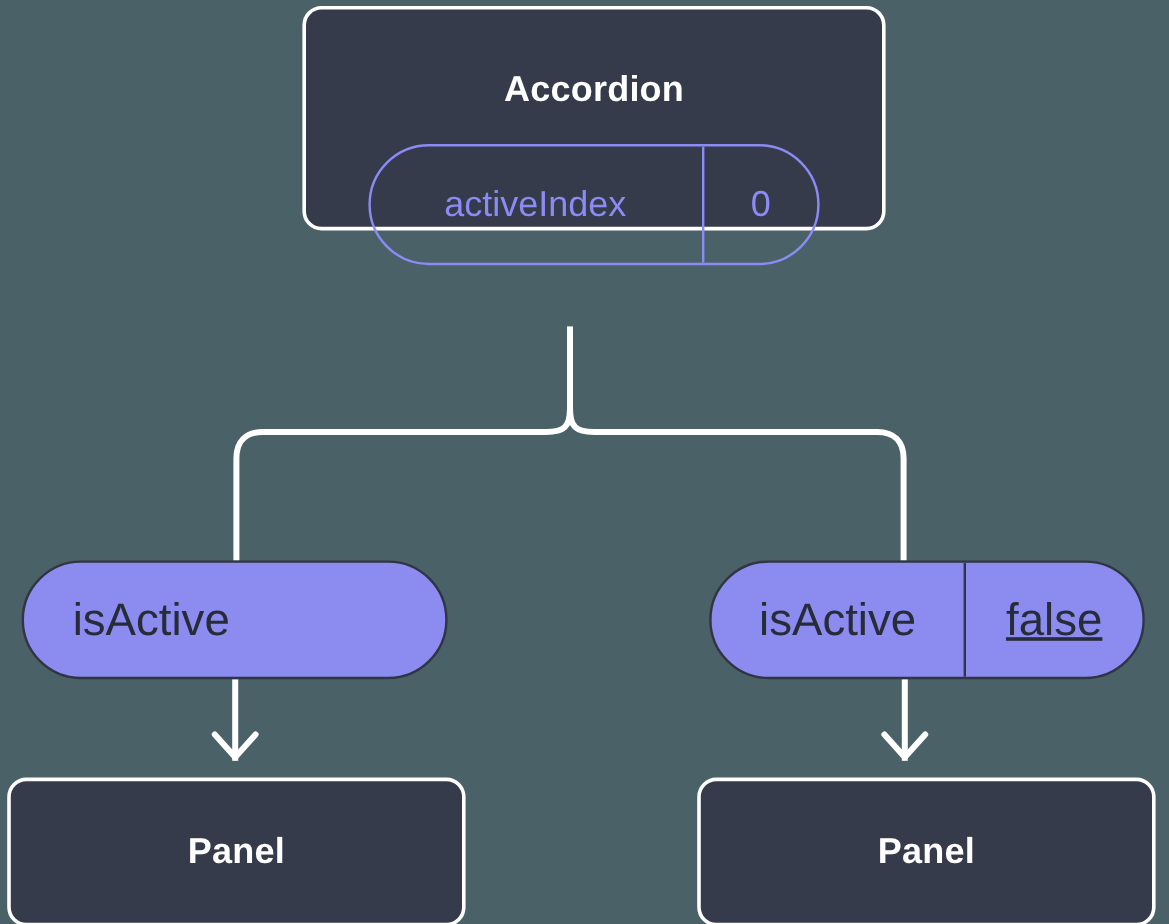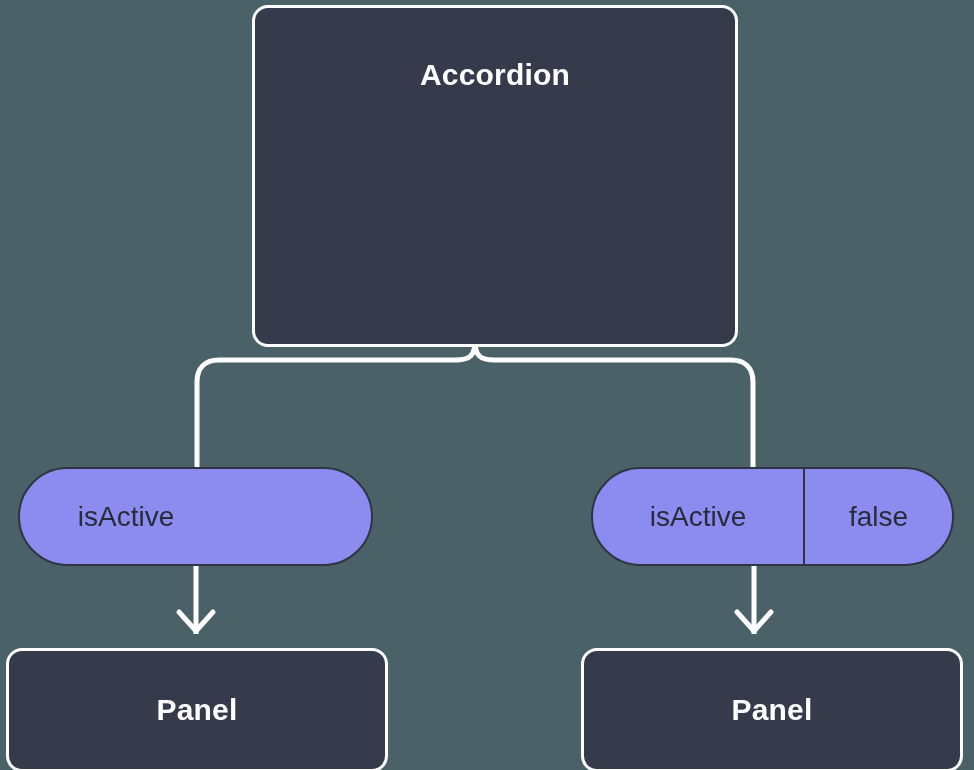--- a/index.html
+++ b/index.html
@@ -48,21 +48,21 @@
     letter-spacing: 0.2px;
     line-height: 1;
     white-space: nowrap;
   }
 
   
   #accordion-box {
     left: 252px;
     top: 5px;
     width: 486px;
-    height: 342px;
+    height: 187px;
     justify-content: flex-start;
   }
   #accordion-box .node-title {
     margin-top: 52px;
   }
 
   
   .panel-box {
     top: 648px;
     width: 382px;
@@ -116,33 +116,33 @@
   
   .prop-pill {
     background: #8b8bf0;
     border: 2px solid #2f3542;
     height: 99px;
     top: 467px;
   }
   .prop-pill .pill-key,
   .prop-pill .pill-val {
     color: #272c38;
-    font-size: 28px;
+    font-size: 38px;
   }
   .prop-pill .pill-val {
     border-left: 2px solid #2f3542;
   }
 
   #prop-pill-left { left: 18px; width: 355px; }
   #prop-pill-left .pill-key { width: 212px; }
   #prop-pill-left .pill-val { flex: 1; }
 
   #prop-pill-right { left: 591px; width: 363px; }
   #prop-pill-right .pill-key { width: 210px; }
-  #prop-pill-right .pill-val { flex: 1; }
+  #prop-pill-right .pill-val { flex: 1; text-decoration: underline; }
 </style>
 </head>
 <body>
 
 <div id="stage">
 
   <svg id="connectors" viewBox="0 0 974 770" width="974" height="770" aria-hidden="true">
 
     <path d="M 475 272 L 475 340" fill="none" stroke="#ffffff" stroke-width="5" stroke-linecap="butt"></path>
 
@@ -154,20 +154,24 @@
     <path d="M 179 612 L 196 631 L 213 612" fill="none" stroke="#ffffff" stroke-width="5" stroke-linecap="round" stroke-linejoin="round"></path>
 
     <path d="M 754 566 L 754 634" fill="none" stroke="#ffffff" stroke-width="5" stroke-linecap="butt"></path>
     <path d="M 737 612 L 754 631 L 771 612" fill="none" stroke="#ffffff" stroke-width="5" stroke-linecap="round" stroke-linejoin="round"></path>
   </svg>
 
   <div class="node-box" id="accordion-box">
     <div class="node-title">Accordion</div>
   </div>
 
+  <div class="pill" id="accordion-state-pill">
+    <div class="pill-key">activeIndex</div>
+    <div class="pill-val">0</div>
+  </div>
 
   <div class="pill prop-pill" id="prop-pill-left">
     <div class="pill-key">isActive</div>
   </div>
 
   <div class="pill prop-pill" id="prop-pill-right">
     <div class="pill-key">isActive</div>
     <div class="pill-val">false</div>
   </div>
 

